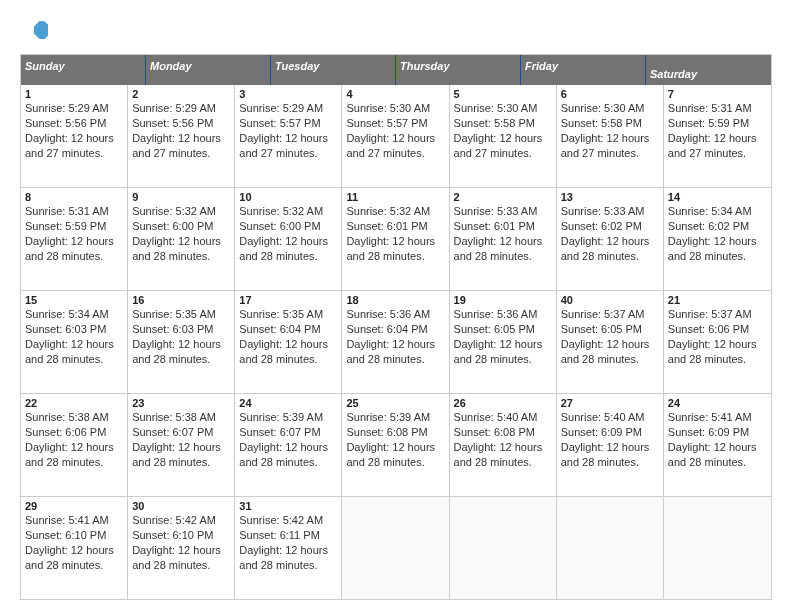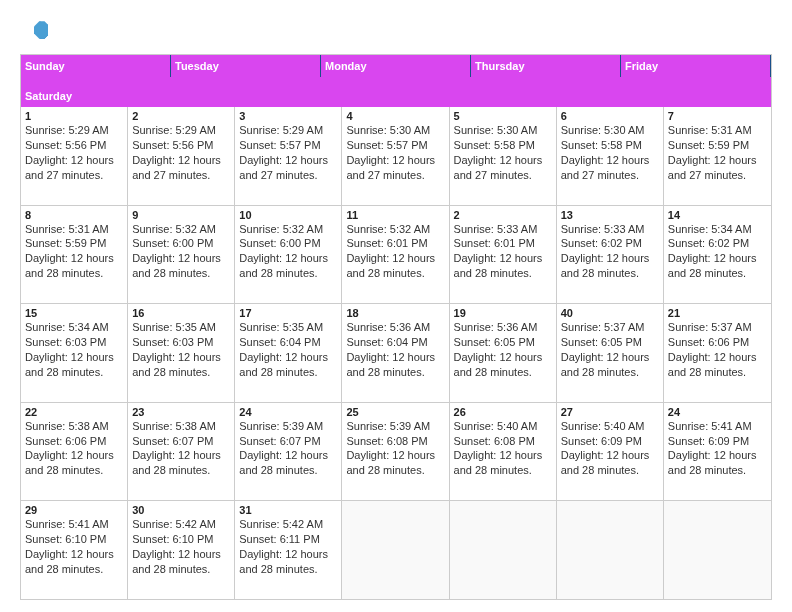--- a/index.html
+++ b/index.html
@@ -45,22 +45,23 @@
       color: #555;
     }
     .calendar {
       flex: 1;
       display: flex;
       flex-direction: column;
       border: 1px solid #ccc;
     }
     .cal-header {
       display: grid;
-      grid-template-columns: repeat(5, 1fr);
-      background: #d946ef;
+      grid-template-columns: repeat(6, 1fr);
+      background: #737373;
+      font-style: italic;
     }
     .cal-header-cell {
       color: #fff;
       font-size: 11px;
       font-weight: bold;
       padding: 5px 4px;
       text-align: left;
       border-right: 1px solid #1a4f8a;
     }
     .cal-header-cell:last-child { border-right: none; margin-top: 8px; }
@@ -122,22 +123,22 @@
     </div>
     <div class="title-block">
       <div class="month-title"></div>
       <div class="subtitle"></div>
     </div>
   </div>
 
   <div class="calendar">
     <div class="cal-header">
     <div class="cal-header-cell">Sunday</div>
+        <div class="cal-header-cell">Monday</div>
         <div class="cal-header-cell">Tuesday</div>
-        <div class="cal-header-cell">Monday</div>
         <div class="cal-header-cell">Thursday</div>
         <div class="cal-header-cell">Friday</div>
         <div class="cal-header-cell">Saturday</div>
       </div>
     <div class="cal-body">
     <div class="cal-row">
           <div class="cal-cell">
             <span class="day-num">1</span>
             <div class="cell-text">Sunrise: 5:29 AM<br>Sunset: 5:56 PM<br>Daylight: 12 hours<br>and 27 minutes.</div>
           </div>

